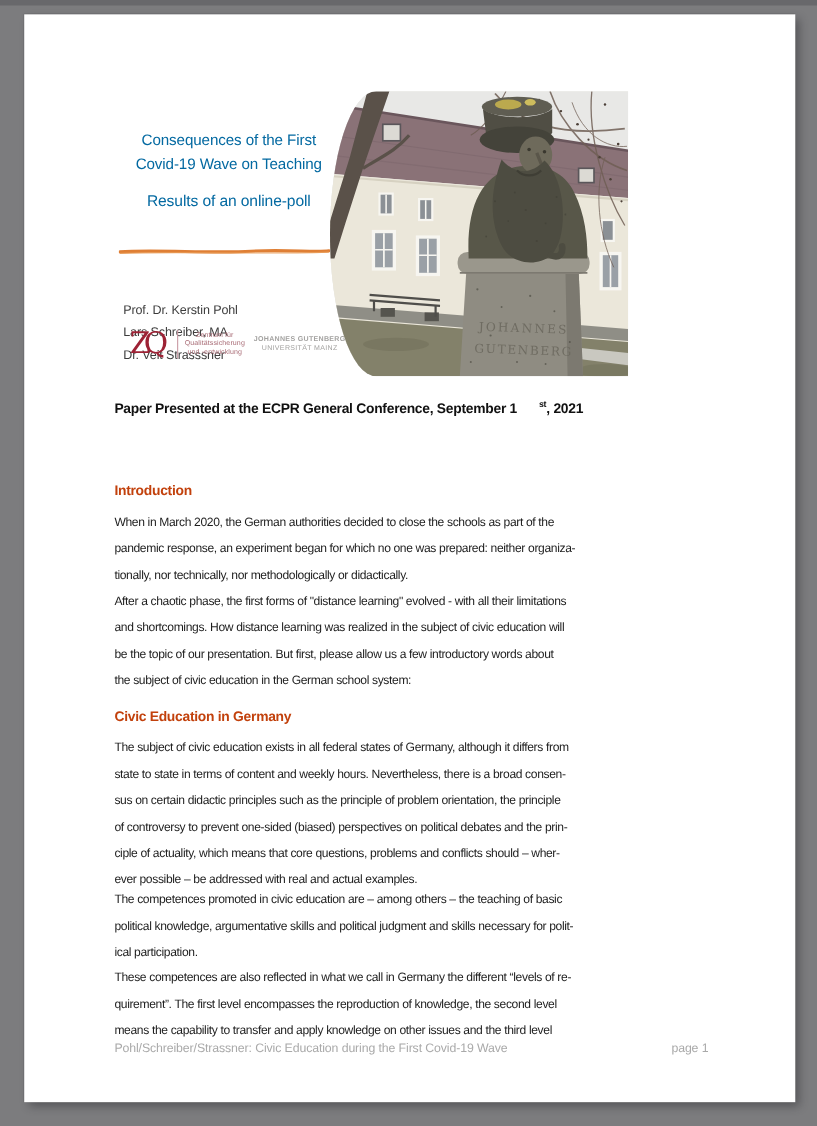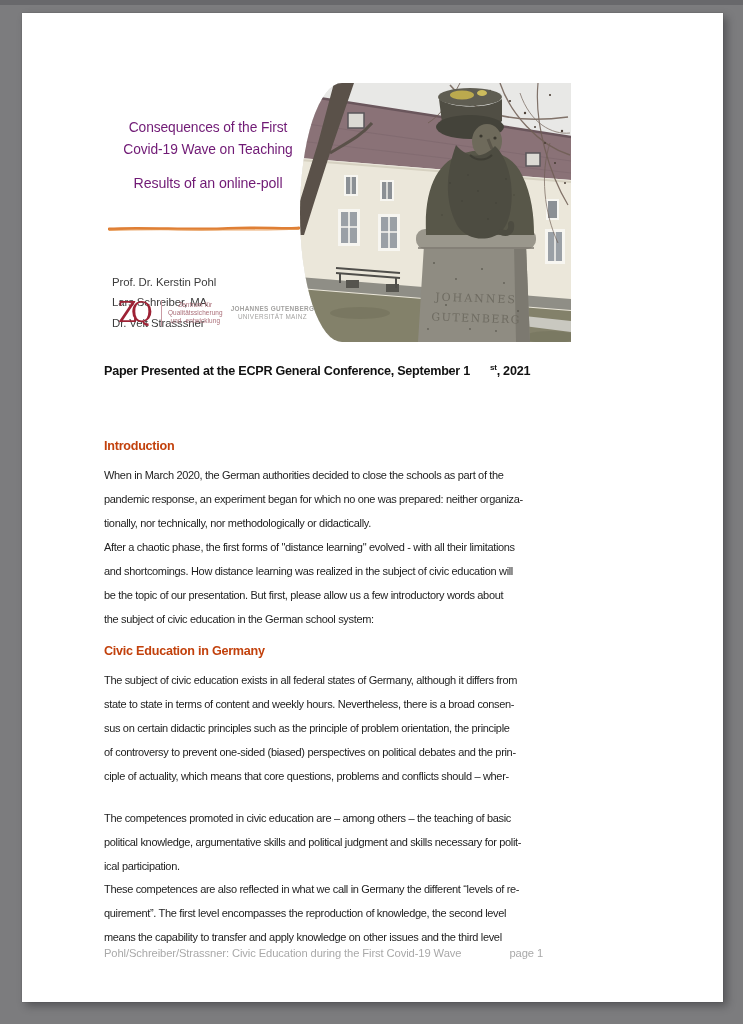--- a/index.html
+++ b/index.html
@@ -9,21 +9,21 @@
     font-family:"Liberation Sans", sans-serif;
   }
   .top-strip{position:absolute;top:0;left:0;width:743px;height:5px;background:rgba(35,35,40,.22);}
   .page{
     position:absolute;left:22px;top:13px;width:701px;height:989px;background:#ffffff;
     box-shadow:4px 4px 8px rgba(40,40,45,.45), 0 0 1px rgba(0,0,0,.3);
   }
   
   .title-block{
     position:absolute;left:80px;top:104px;width:212px;text-align:center;
-    color:#701a75;font-size:13.8px;line-height:21.5px;font-weight:500;letter-spacing:-.1px;
+    color:#0369a1;font-size:13.8px;line-height:21.5px;font-weight:500;letter-spacing:-.1px;
   }
   .subtitle{margin-top:13px;font-size:14.2px;}
   .accent-line{position:absolute;left:86px;top:211px;width:192px;height:10px;}
   .authors{position:absolute;left:90px;top:226px;font-size:11.4px;line-height:20.4px;color:#3c3c3c;letter-spacing:-.1px;margin-top:33px;}
   .logos{position:absolute;left:96px;top:283px;height:34px;display:flex;align-items:center;text-align:center;}
   .zq-mono{font-family:"DejaVu Serif", serif;font-size:27px;line-height:30px;color:#9d2235;letter-spacing:-6px;padding-right:6px;}
   .zq-div{width:1px;height:26px;background:#c99aa3;margin:0 6px 0 8px;}
   .zq-text{font-size:6.4px;line-height:8px;color:#a96c76;letter-spacing:.1px;}
   .uni{margin-left:8px;color:#a3a2a0;}
   .uni div{font-size:6.4px;line-height:8px;letter-spacing:.3px;}
@@ -36,21 +36,21 @@
     border-radius:42px 0 0 42px / 130px 0 0 129px;background:#e8e8e6;
   }
   .photo svg{display:block;}
   
   .tx{position:absolute;left:82px;width:552px;color:#1c1c1c;}
   .bold-line{font-weight:bold;font-size:12.6px;letter-spacing:-.25px;color:#111;}
   .bold-line sup{font-size:8px;vertical-align:super;padding-left:20px;}
   .h2{font-weight:bold;font-size:12.6px;letter-spacing:-.25px;color:#c2410c;}
   .para div{font-size:11px;line-height:24px;letter-spacing:-.33px;white-space:pre;color:#1d1d1d;}
   .footer{
-    position:absolute;left:82px;top:934px;width:540px;display:flex;justify-content:flex-start;
+    position:absolute;left:82px;top:934px;width:540px;display:flex;justify-content:space-between;
     font-size:11.2px;color:#a9a9a9;letter-spacing:-.1px;gap:48px;
   }
 </style>
 </head>
 <body>
 
 <div class="top-strip"></div>
 
 <div class="page">
 
@@ -252,20 +252,21 @@
   </div>
 
   <div class="tx h2" style="top:631px">Civic Education in Germany</div>
 
   <div class="tx para" style="top:655px">
     <div>The subject of civic education exists in all federal states of Germany, although it differs from</div>
     <div>state to state in terms of content and weekly hours. Nevertheless, there is a broad consen-</div>
     <div>sus on certain didactic principles such as the principle of problem orientation, the principle</div>
     <div>of controversy to prevent one-sided (biased) perspectives on political debates and the prin-</div>
     <div>ciple of actuality, which means that core questions, problems and conflicts should – wher-</div>
+    <div>ever possible – be addressed with real and actual examples.</div>
   </div>
 
   <div class="tx para" style="top:793px">
     <div>The competences promoted in civic education are – among others – the teaching of basic</div>
     <div>political knowledge, argumentative skills and political judgment and skills necessary for polit-</div>
     <div>ical participation.</div>
   </div>
 
   <div class="tx para" style="top:864px">
     <div>These competences are also reflected in what we call in Germany the different “levels of re-</div>

